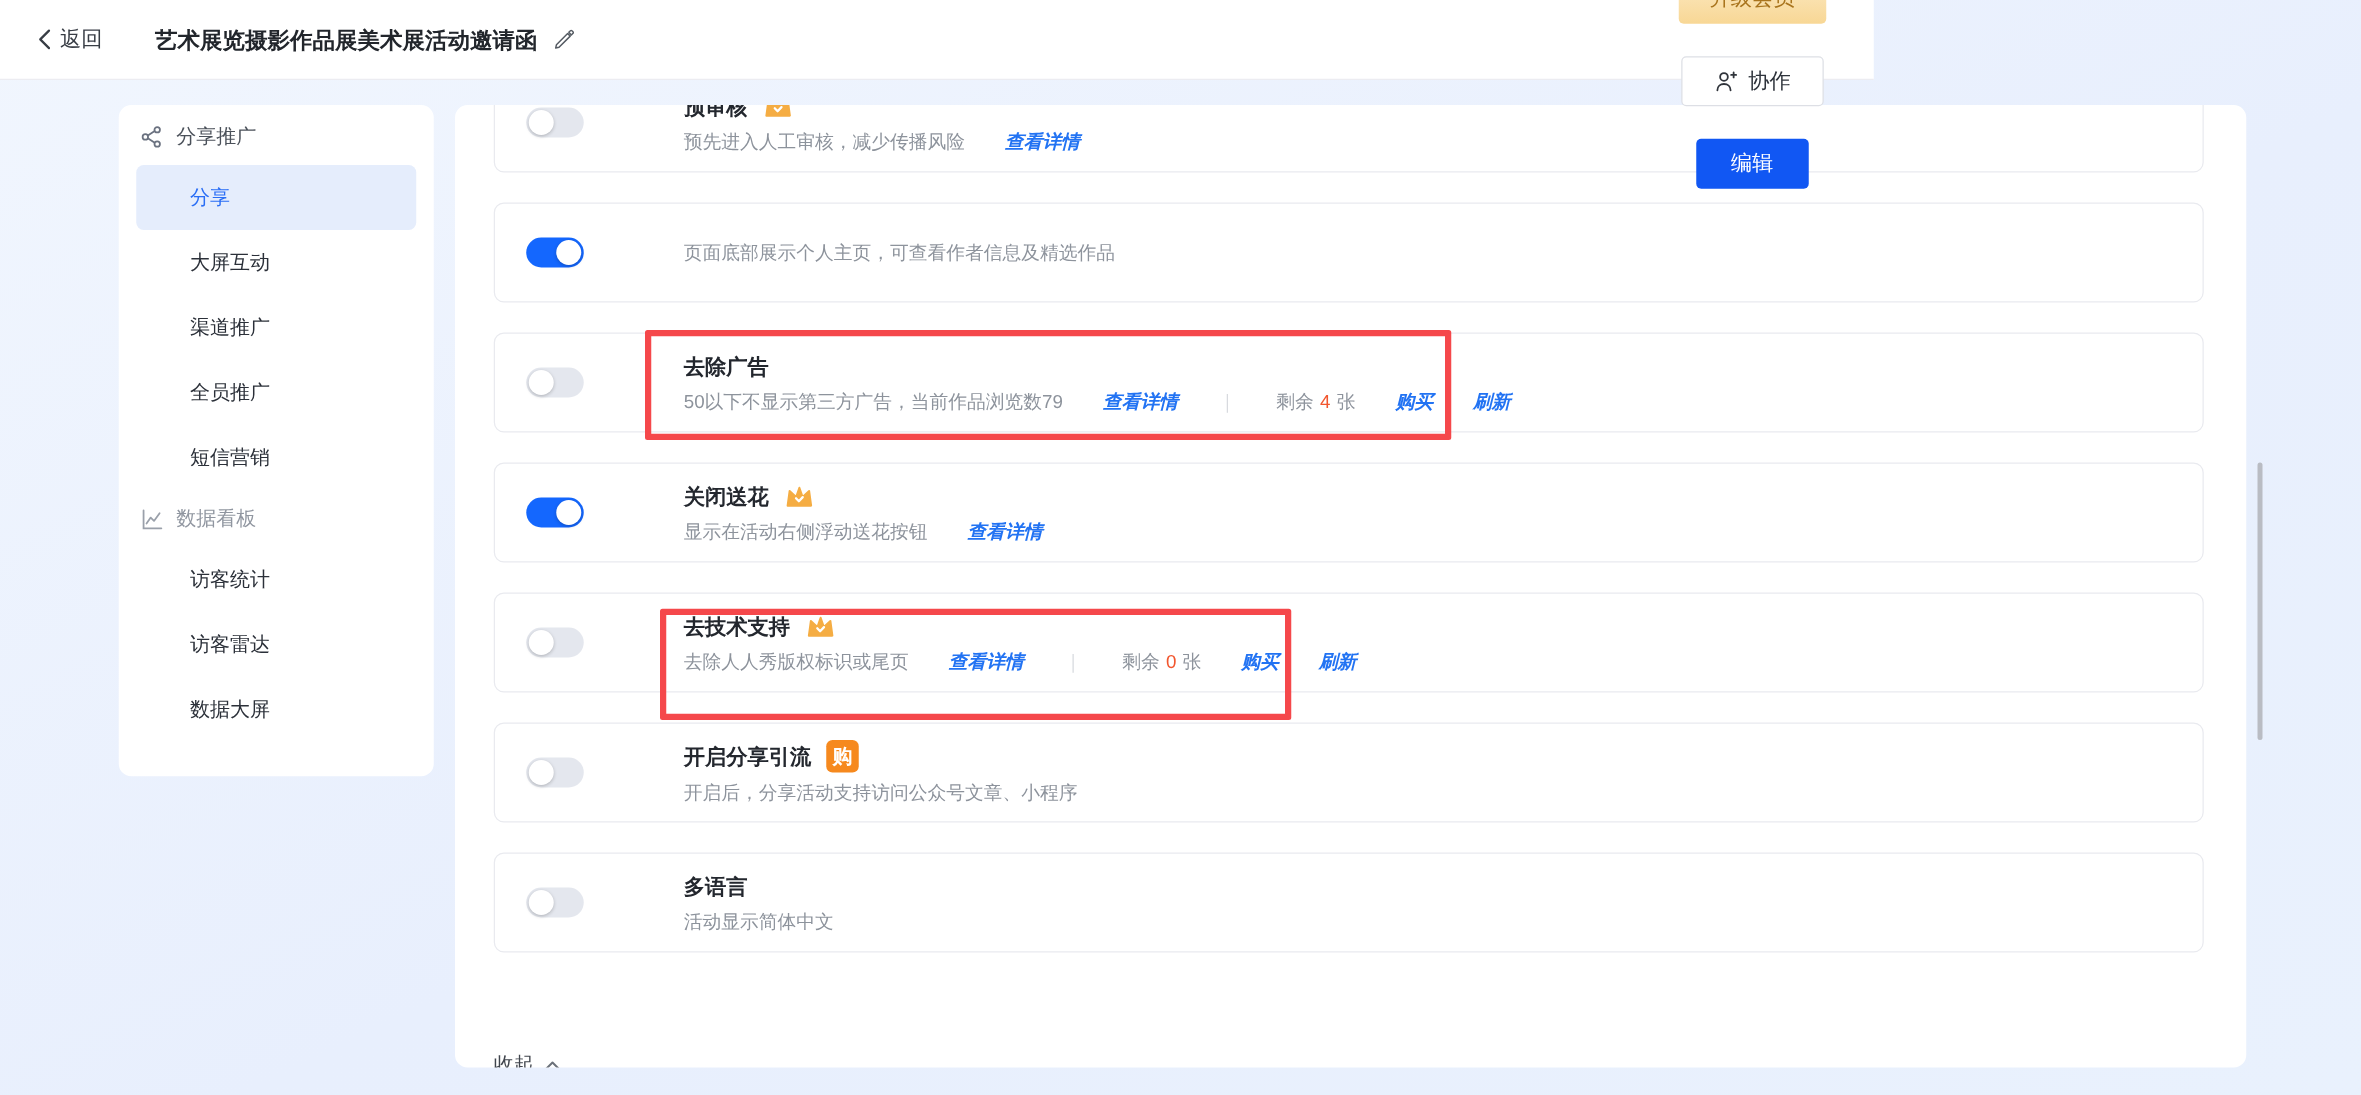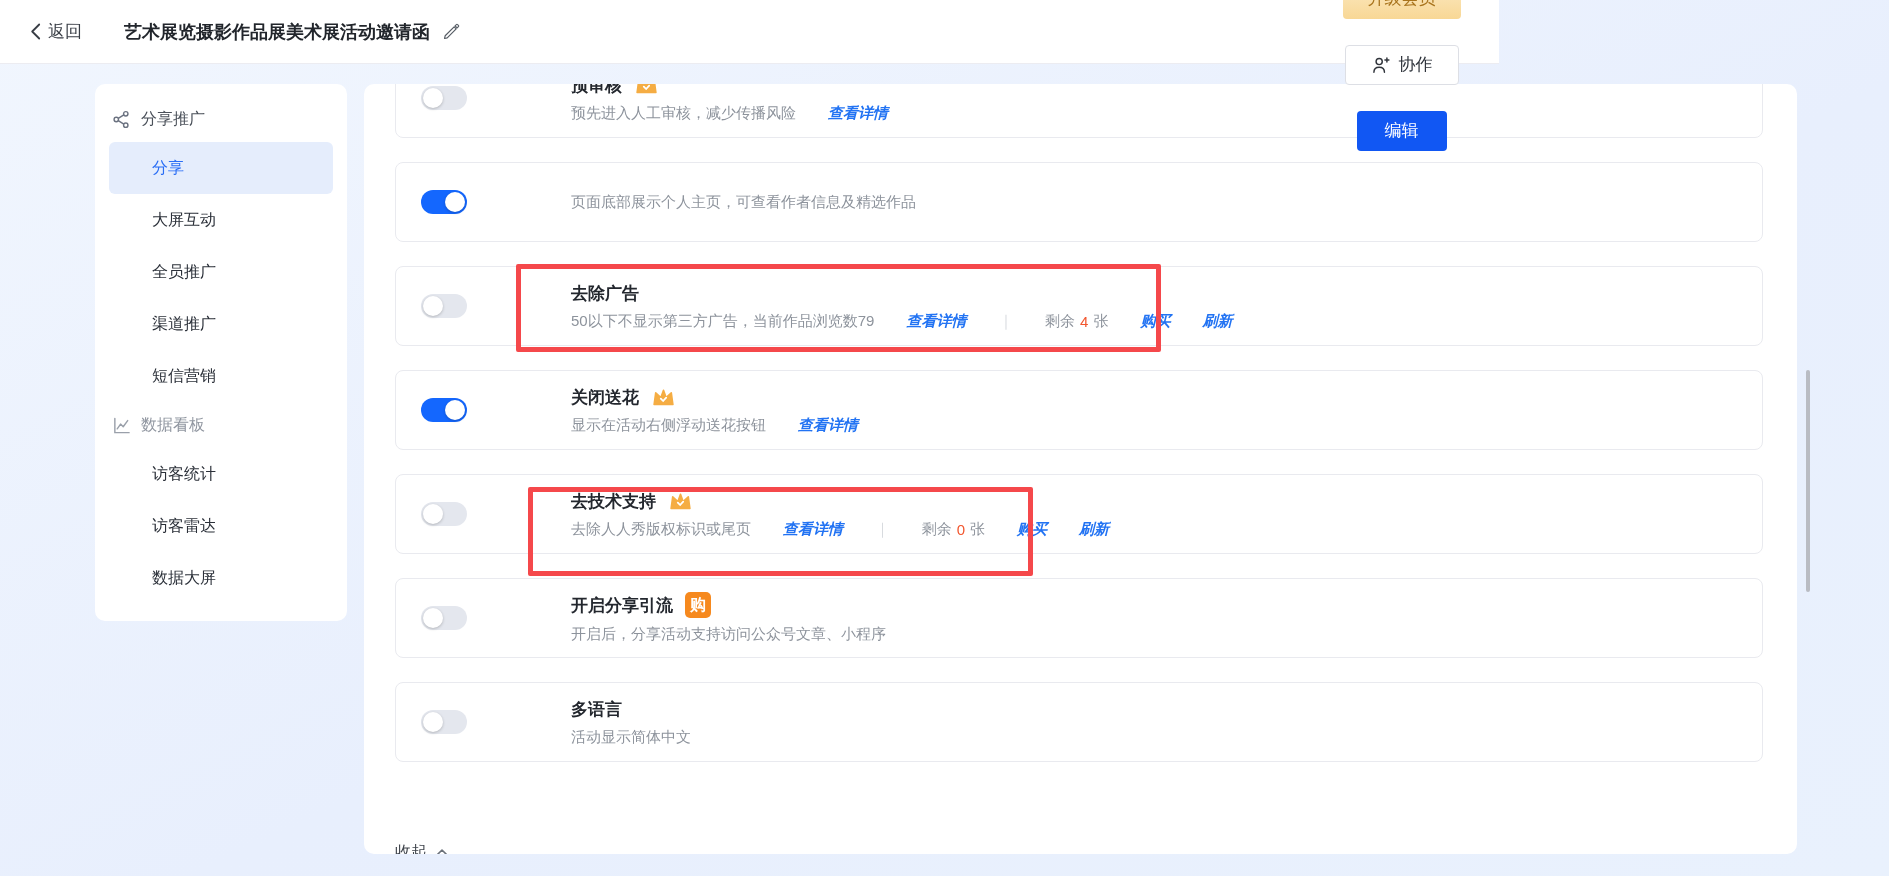--- a/index.html
+++ b/index.html
@@ -23,21 +23,21 @@
   .hbtns { margin-left:auto; display:flex; align-items:center; gap:26px;flex-direction:column; }
   .btn { height:40px; border-radius:4px; display:flex; align-items:center; justify-content:center; font-size:17px; cursor:pointer; }
   .btn-campus  { width:155px; background:#38c13c; color:#fff; }
   .btn-upgrade { width:118px; background:linear-gradient(180deg,#fcebc8,#f8d795); color:#a9741d; }
   .btn-collab  { width:114px; background:#fff; border:1px solid #dddfe5; color:#2e333b; gap:8px; }
   .btn-edit    { width:90px; background:#1157f3; color:#fff; }
 
   
   .sidebar {
     position:absolute; left:95px; top:84px; width:252px; height:537px;
-    background:#fff; border-radius:10px; padding-top:12px;
+    background:#fff; border-radius:10px; padding-top:2px;
   }
   .sec-header { height:46px; display:flex; align-items:center; padding-left:17px; gap:10px; font-size:16px; }
   .sec-header.dark  { color:#4b515a; }
   .sec-header.muted { color:#9096a0; }
   .side-item {
     height:52px; display:flex; align-items:center; margin:0 14px; padding-left:43px;
     font-size:16px; color:#2b3039; border-radius:6px; cursor:pointer;
   }
   .side-item.active { background:#e5edfc; color:#2a6ef5; }
 
@@ -49,21 +49,21 @@
   }
   .card {
     height:80px; border:1px solid #e9eaef; border-radius:8px; background:#fff;
     display:flex; align-items:center; padding-left:25px; margin-bottom:24px;
   }
   .card.first { margin-top:-26px; }
   .toggle { width:46px; height:24px; border-radius:13px; background:#e4e7ee; position:relative; flex:0 0 auto; cursor:pointer; }
   .toggle .knob { position:absolute; top:2px; left:2px; width:20px; height:20px; border-radius:50%; background:#fff; box-shadow:0 1px 3px rgba(0,0,0,.22); }
   .toggle.on { background:#1467fe; }
   .toggle.on .knob { left:auto; right:2px; }
-  .txt { margin-left:104px; display:flex; flex-direction:column; gap:7px; }
+  .txt { margin-left:80px; display:flex; flex-direction:column; gap:7px; }
   .title-line { display:flex; align-items:center; gap:12px; font-size:17px; font-weight:600; color:#23272e; }
   .desc-line { display:flex; align-items:center; gap:32px; font-size:15px; color:#8d939c; }
   .link { color:#2273f3; font-weight:600; cursor:pointer;font-style:italic; }
   .sep { color:#d5d8dd; }
   .remain { display:flex; align-items:center; gap:5px; }
   .cnt { color:#f2562e; }
   .buy-badge {
     width:26px; height:26px; border-radius:5px; background:#f6891e; color:#fff;
     font-size:16px; font-weight:600; display:flex; align-items:center; justify-content:center;
   }
@@ -122,22 +122,22 @@
             <circle cx="14.5" cy="4" r="2.3" fill="none" stroke="#6b7280" stroke-width="1.5"></circle>
             <circle cx="4.5" cy="10" r="2.3" fill="none" stroke="#6b7280" stroke-width="1.5"></circle>
             <circle cx="14.5" cy="16" r="2.3" fill="none" stroke="#6b7280" stroke-width="1.5"></circle>
             <path d="M6.6 8.9 L12.4 5.1 M6.6 11.1 L12.4 14.9" stroke="#6b7280" stroke-width="1.5"></path>
           </svg>
       </span>
       <span>分享推广</span>
     </div>
     <div class="side-item active">分享</div>
     <div class="side-item">大屏互动</div>
+    <div class="side-item">渠道推广</div>
     <div class="side-item">全员推广</div>
-    <div class="side-item">渠道推广</div>
     <div class="side-item">短信营销</div>
     <div class="sec-header muted">
       <span class="icon">
         <svg width="19" height="19" viewBox="0 0 20 20">
             <path d="M3 2.5 V17.5 H18" fill="none" stroke="#9aa0aa" stroke-width="1.5" stroke-linecap="round"></path>
             <path d="M5.5 13.5 L9 8.5 L11.8 11.3 L16.5 4.8" fill="none" stroke="#9aa0aa" stroke-width="1.5" stroke-linecap="round" stroke-linejoin="round"></path>
           </svg>
       </span>
       <span>数据看板</span>
     </div>

